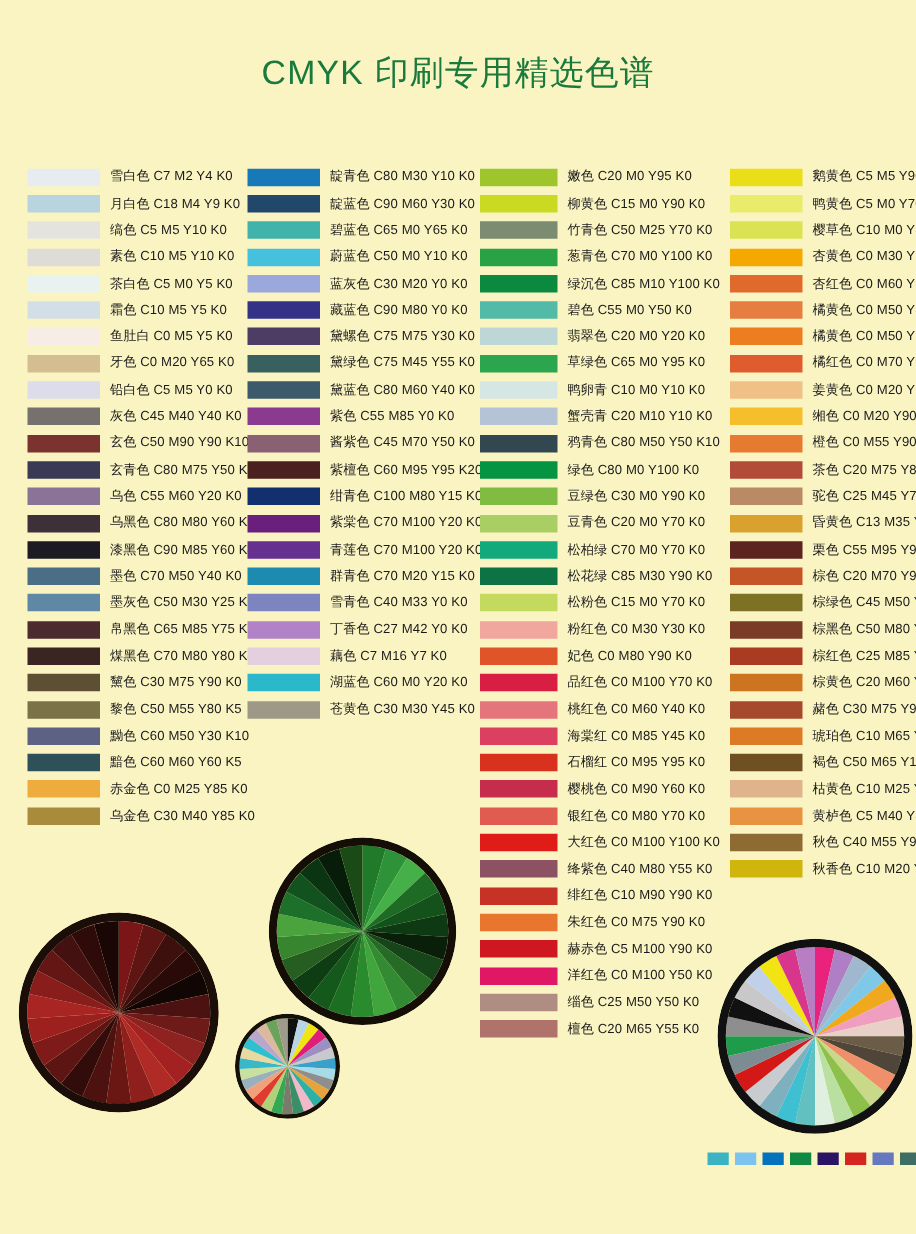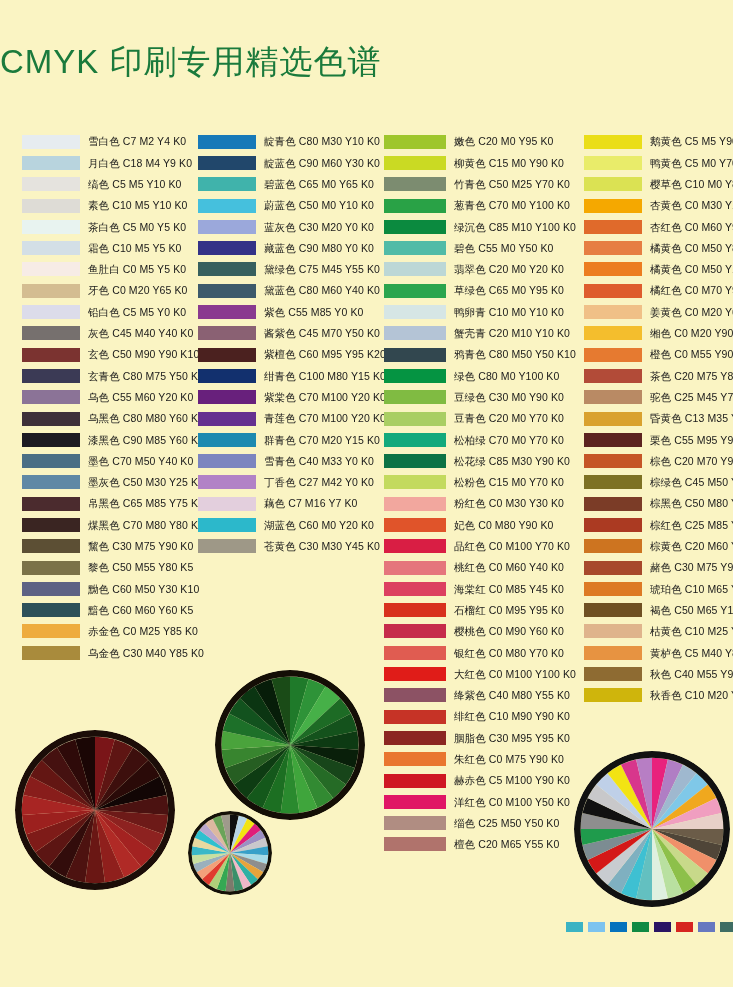--- a/index.html
+++ b/index.html
@@ -7,22 +7,22 @@
     width:733px;height:987px;
     background:#faf4c3;
     font-family:"Liberation Sans","DejaVu Sans",sans-serif;
     overflow:hidden;
     position:relative;
   }
   #page{position:relative;width:733px;height:987px;overflow:hidden;}
 
   .title{
     position:absolute;top:40px;left:0;width:733px;
-    text-align:left;
-    font-size:33px;
+    text-align:center;
+    font-size:27px;
     letter-spacing:1px;
     color:#1a7a3c;
     font-weight:500;
     white-space:nowrap;
   }
 
   .columns{position:absolute;top:131px;left:0;width:733px;}
   .col{position:absolute;top:0;}
   .col1{left:22px;width:180px;}
   .col2{left:198px;width:190px;}
@@ -188,20 +188,24 @@
         </div>
         <div class="row">
           <div class="sw" style="background: rgb(155, 168, 219);"></div>
           <div class="lbl">蓝灰色 C30 M20 Y0 K0</div>
         </div>
         <div class="row">
           <div class="sw" style="background: rgb(52, 50, 135);"></div>
           <div class="lbl">藏蓝色 C90 M80 Y0 K0</div>
         </div>
         <div class="row">
+          <div class="sw" style="background: rgb(77, 60, 99);"></div>
+          <div class="lbl">黛螺色 C75 M75 Y30 K0</div>
+        </div>
+        <div class="row">
           <div class="sw" style="background: rgb(55, 96, 94);"></div>
           <div class="lbl">黛绿色 C75 M45 Y55 K0</div>
         </div>
         <div class="row">
           <div class="sw" style="background: rgb(61, 90, 107);"></div>
           <div class="lbl">黛蓝色 C80 M60 Y40 K0</div>
         </div>
         <div class="row">
           <div class="sw" style="background: rgb(138, 58, 143);"></div>
           <div class="lbl">紫色 C55 M85 Y0 K0</div>
@@ -356,24 +360,20 @@
           <div class="sw" style="background: rgb(224, 28, 24);"></div>
           <div class="lbl">大红色 C0 M100 Y100 K0</div>
         </div>
         <div class="row">
           <div class="sw" style="background: rgb(140, 82, 100);"></div>
           <div class="lbl">绛紫色 C40 M80 Y55 K0</div>
         </div>
         <div class="row">
           <div class="sw" style="background: rgb(198, 51, 38);"></div>
           <div class="lbl">绯红色 C10 M90 Y90 K0</div>
-        </div>
-        <div class="row">
-          <div class="sw" style="background: rgb(140, 39, 33);"></div>
-          <div class="lbl">胭脂色 C30 M95 Y95 K0</div>
         </div>
         <div class="row">
           <div class="sw" style="background: rgb(233, 118, 47);"></div>
           <div class="lbl">朱红色 C0 M75 Y90 K0</div>
         </div>
         <div class="row">
           <div class="sw" style="background: rgb(207, 23, 34);"></div>
           <div class="lbl">赫赤色 C5 M100 Y90 K0</div>
         </div>
         <div class="row">

